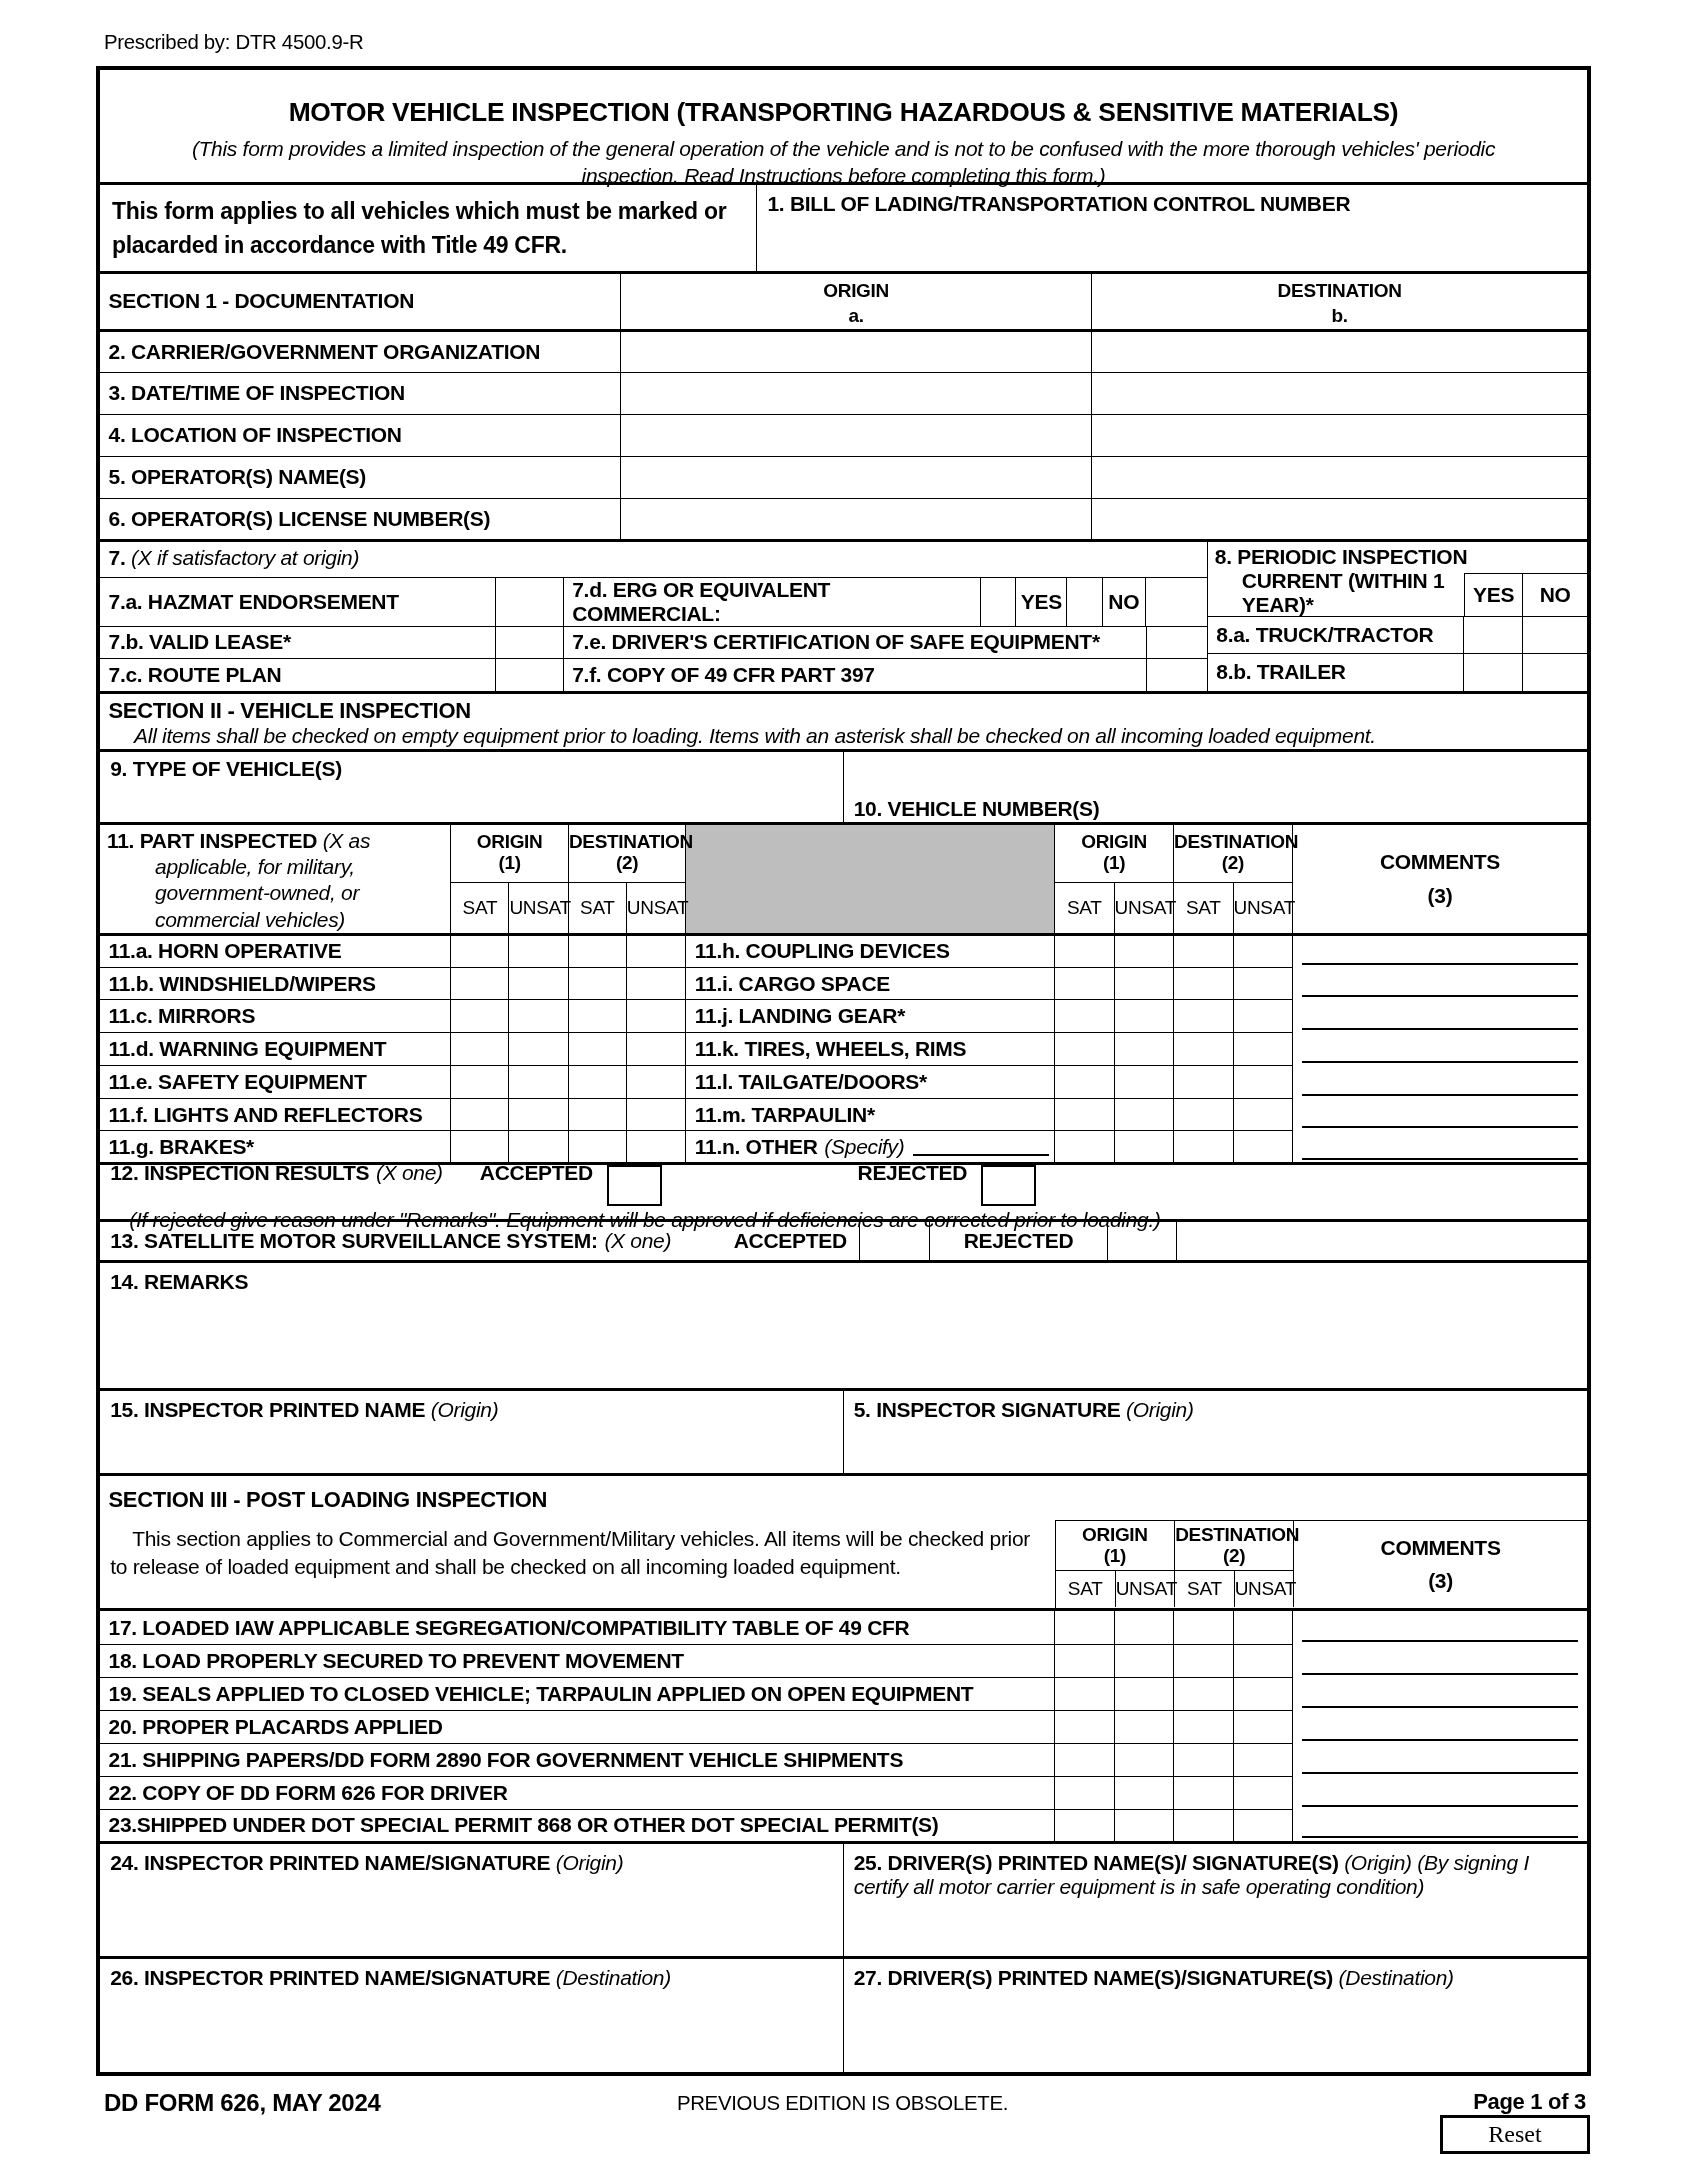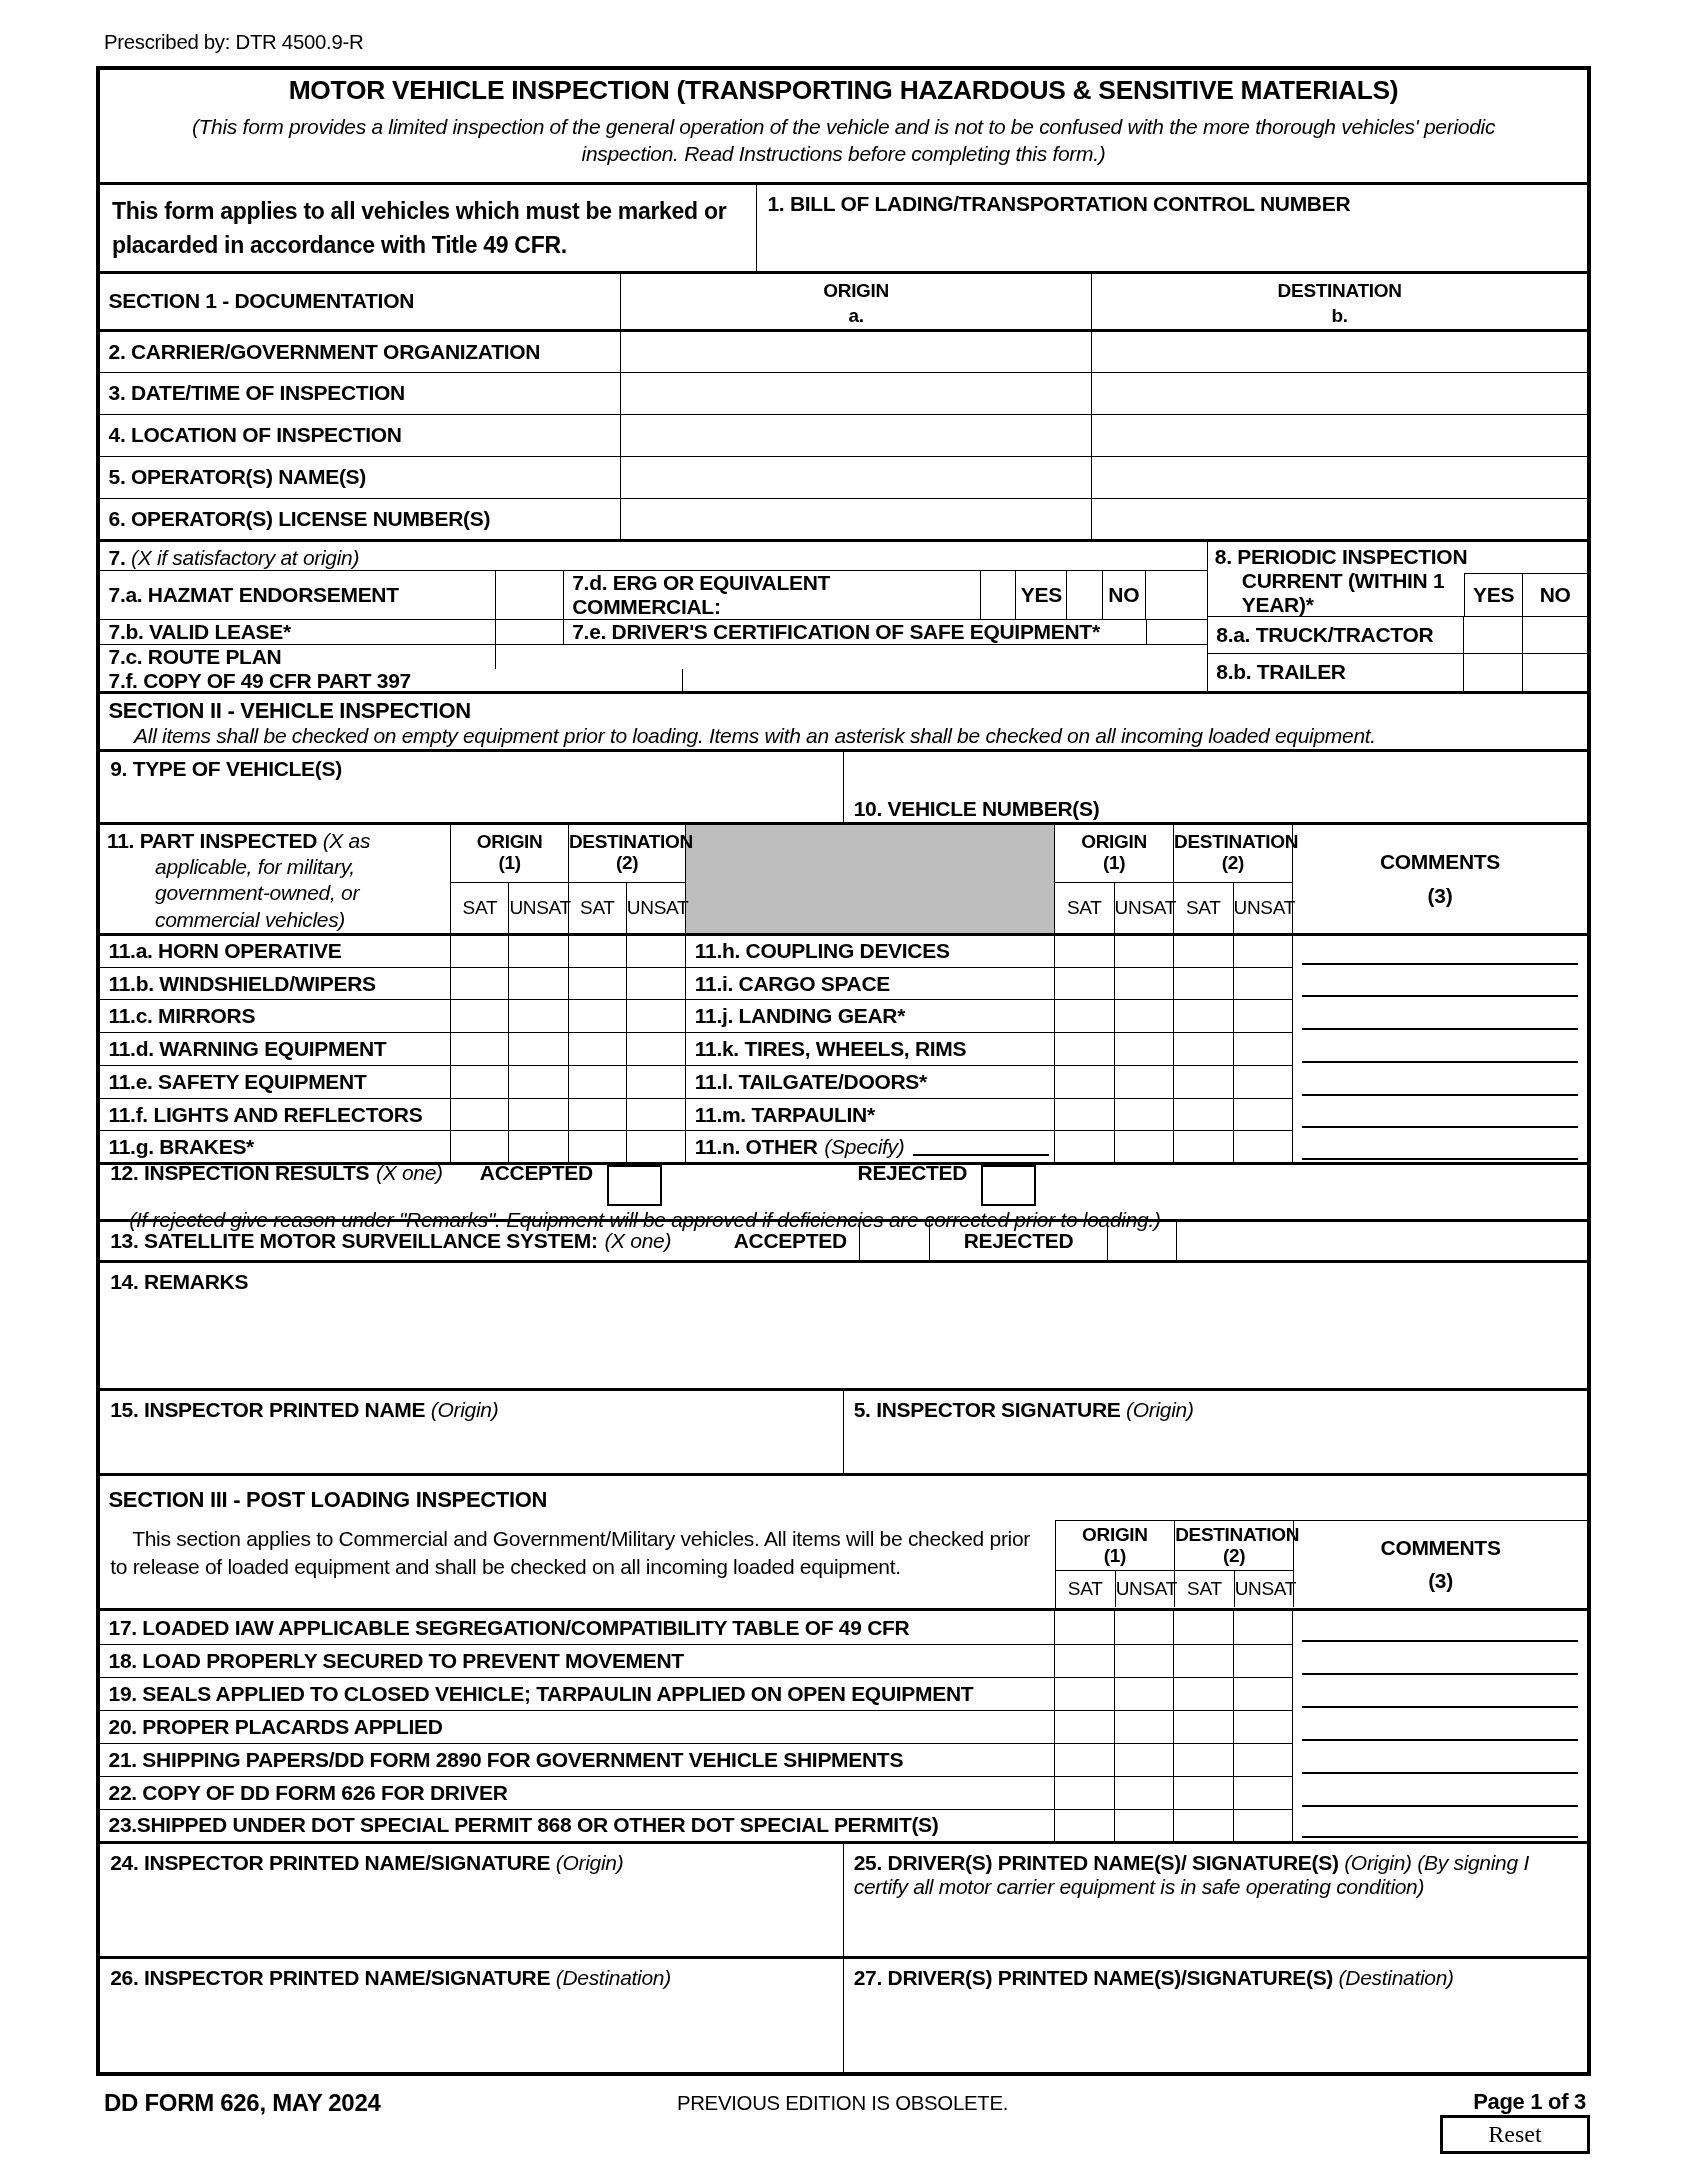--- a/index.html
+++ b/index.html
@@ -24,21 +24,21 @@
 
   .form {
     position: absolute; left: 96px; top: 66px;
     width: 1495px; height: 2010px;
     border: 4.3px solid #000;
     display: flex; flex-direction: column;
     background: #fff;
   }
 
   
-  .title-block { height: 115px; border-bottom: 3.4px solid #000; text-align: center; padding-top: 5px; }
+  .title-block { height: 115px; border-bottom: 3.4px solid #000; text-align: center; padding-top: 27px; }
   .title { font-size: 26.4px; font-weight: bold; }
   .subtitle { font-size: 21px; font-style: italic; max-width: 1363px; margin: 6.8px auto 0; line-height: 1.3; }
 
   
   .row1 { height: 89px; border-bottom: 3.4px solid #000; display: flex; }
   .row1-left { width: 44.2%; border-right: 1.7px solid #000; padding: 6.8px 12px; display: flex; align-items: center; font-weight: bold; font-size: 23px; line-height: 1.5; }
   .row1-right { flex: 1; padding: 6.8px 10.2px; font-weight: bold; font-size: 21px; }
 
   
   table { border-collapse: collapse; width: 100%; table-layout: fixed; }
@@ -53,21 +53,21 @@
   .s1 td.lbl { font-weight: bold; padding-left: 8.5px; }
   .s1 td.colhead { text-align: center; font-weight: bold; font-size: 19px; line-height: 1.3; vertical-align: top; padding-top: 5.1px; }
   .s1 tr.hd td { border-bottom: 3.4px solid #000; }
   .s1 tr.rw:last-child td { border-bottom: 3.4px solid #000; }
 
   
   .r78 { height: 152px; border-bottom: 3.4px solid #000; display: flex; }
   .r78-left { width: 74.5%; border-right: 1.7px solid #000; display: flex; flex-direction: column; }
   .r7-hdr { height: 36px; border-bottom: 1.7px solid #000; padding: 4.3px 8.5px 0; font-size: 21px; }
   .r7-row { flex: 1; display: flex; border-bottom: 1.7px solid #000; align-items: stretch; }
-  .r7-row:last-child { border-bottom: none; flex-direction: column; }
+  .r7-row:last-child { border-bottom: none; }
   .r7-row > span { display: flex; align-items: center; border-right: 1.7px solid #000; font-size: 21px; padding-left: 8.5px; }
   .r7-row > span:last-child { border-right: none; }
   .r7-row > span.cb { padding: 0; }
   .c7-lab1 { width: 35.8%; font-weight: bold; }
   .c7-cb1 { width: 6.1%; }
   .c7d-lab { width: 37.7%; font-weight: bold; }
   .c7d-b1 { width: 3.2%; }
   .c7d-yes { width: 4.6%; font-weight: bold; justify-content: center; padding-left: 0 !important; }
   .c7d-b2 { width: 3.2%; }
   .c7d-no { width: 3.9%; font-weight: bold; justify-content: center; padding-left: 0 !important; }

